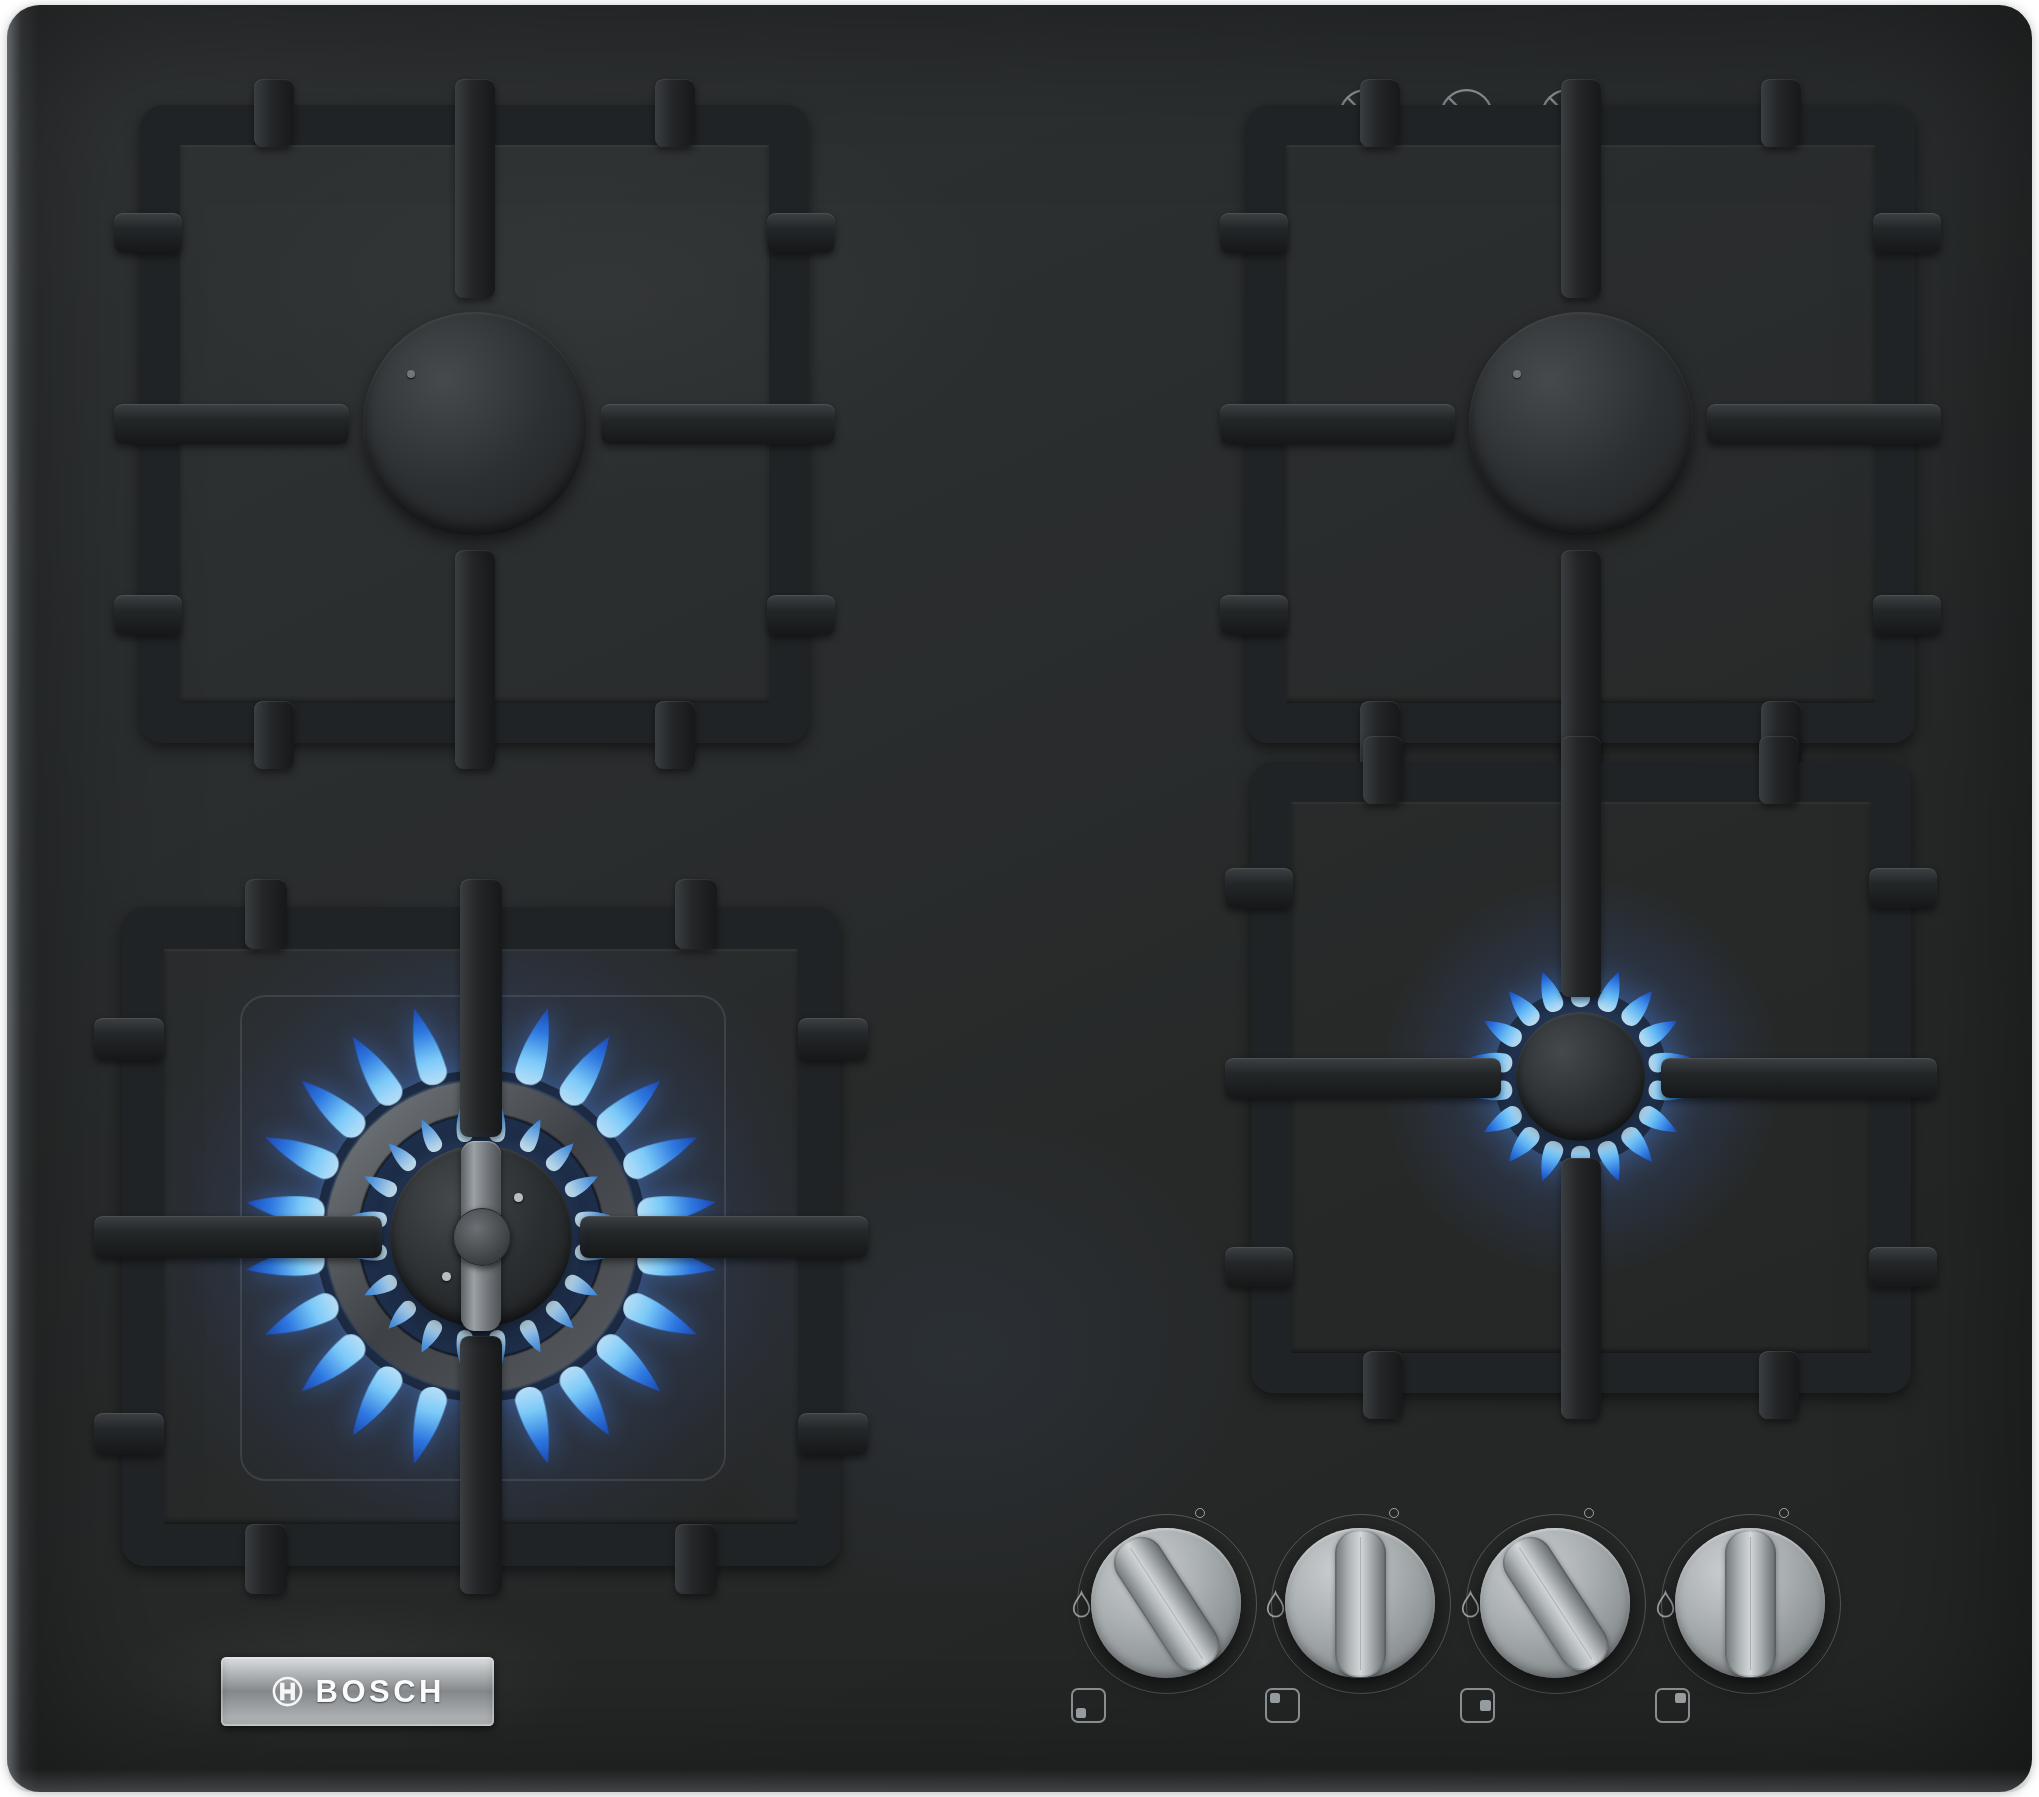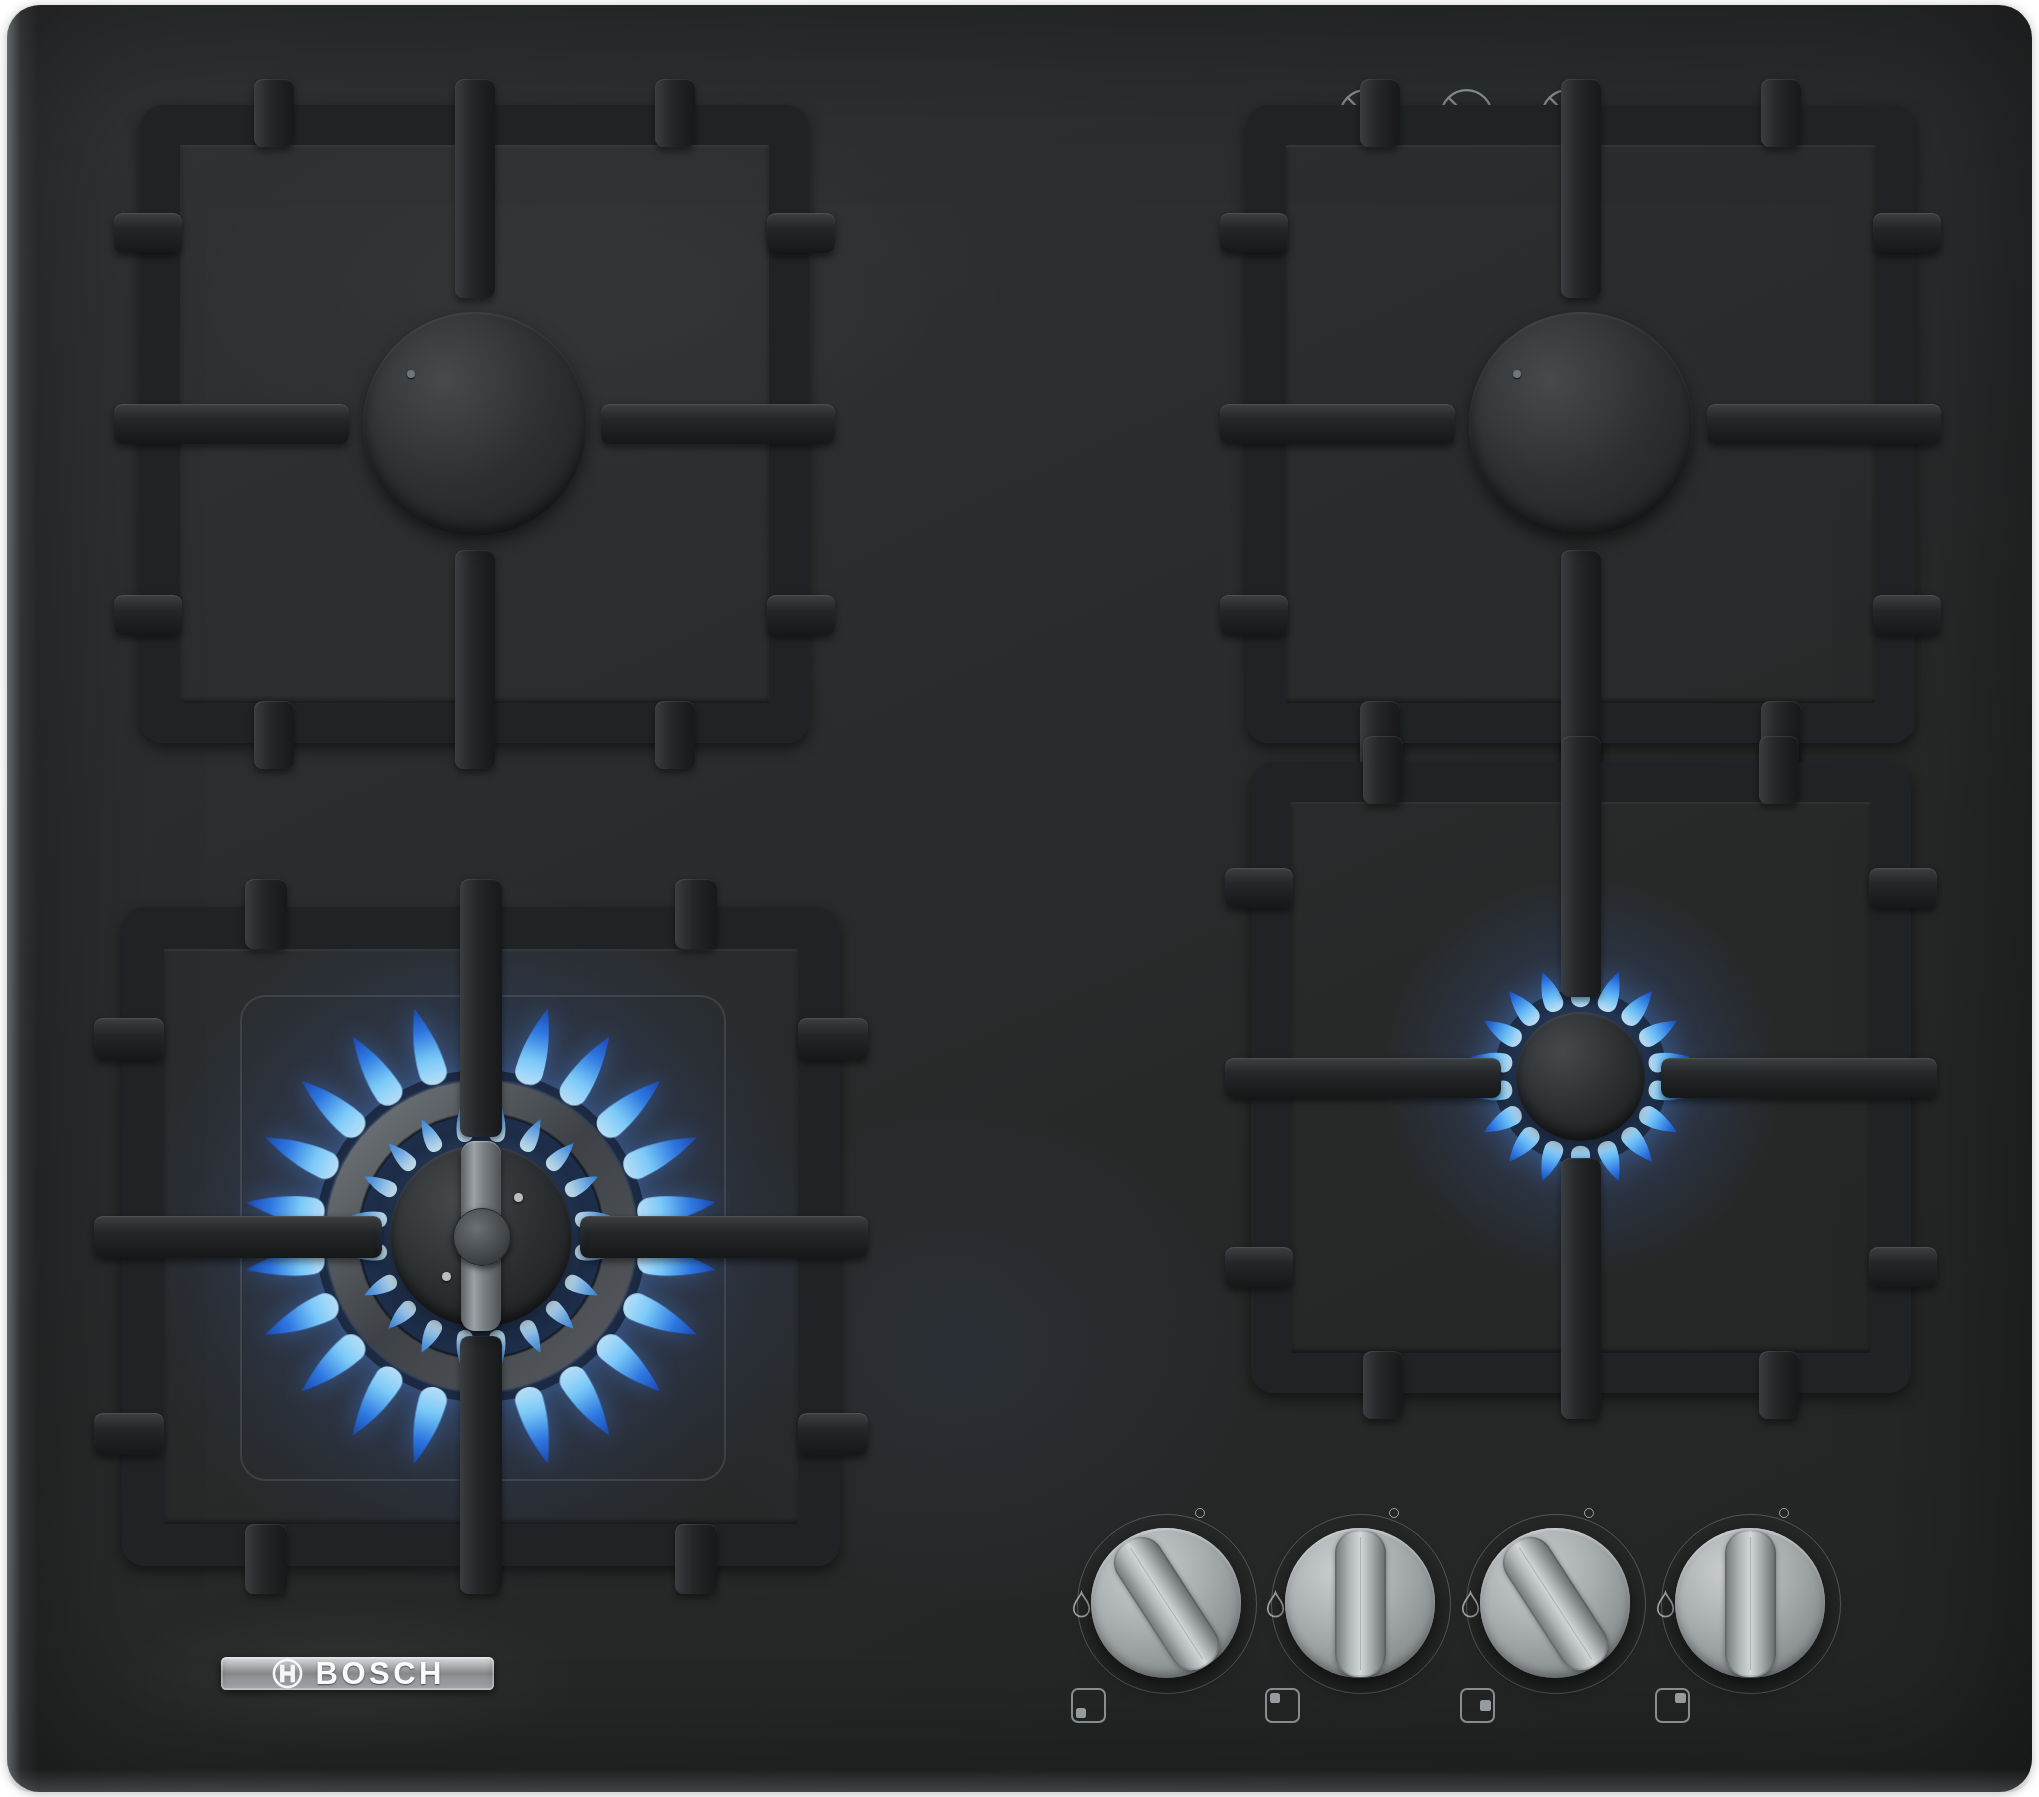--- a/index.html
+++ b/index.html
@@ -129,21 +129,21 @@
   .flame-icon { position:absolute; left:3.5px; top:105px; opacity:0.75; }
   .pos-icon { position:absolute; left:5.2px; top:203px; width:31px; height:31px;
     border:2.2px solid #9ba0a4; border-radius:7px; opacity:0.85; }
   .pos-mark { position:absolute; width:10.5px; height:10.5px; background:#aab0b4; border-radius:2.6px; }
   .mark-bl { left:2.6px; bottom:2.6px; }
   .mark-tl { left:2.6px; top:2.6px; }
   .mark-mr { right:2.6px; top:50%; margin-top:-5.2px; }
   .mark-tr { right:2.6px; top:2.6px; }
 
   
-  .logo-plate { position:absolute; left:221px; top:1657px; width:273px; height:33px; border-radius:5.2px;
+  .logo-plate { position:absolute; left:221px; top:1657px; width:273px; height:69px; border-radius:5.2px;
     background: linear-gradient(180deg,#dde0e2 0%, #b4b8bb 22%, #84888b 50%, #a3a7aa 80%, #cfd2d4 100%);
     box-shadow: 0 2.6px 8.7px rgba(0,0,0,0.6),
                 inset 0 0 0 1.7px rgba(255,255,255,0.35),
                 inset 0 -5.2px 8.7px rgba(0,0,0,0.22);
     display:flex; align-items:center; justify-content:center; gap:10.5px; }
   .brand-word { font-weight:700; font-size:31px; letter-spacing:3.5px; color:#fafbfc;
     text-shadow: 0 0.9px 1.7px rgba(0,0,0,0.55); line-height:1; }
 </style>
 </head>
 <body>

